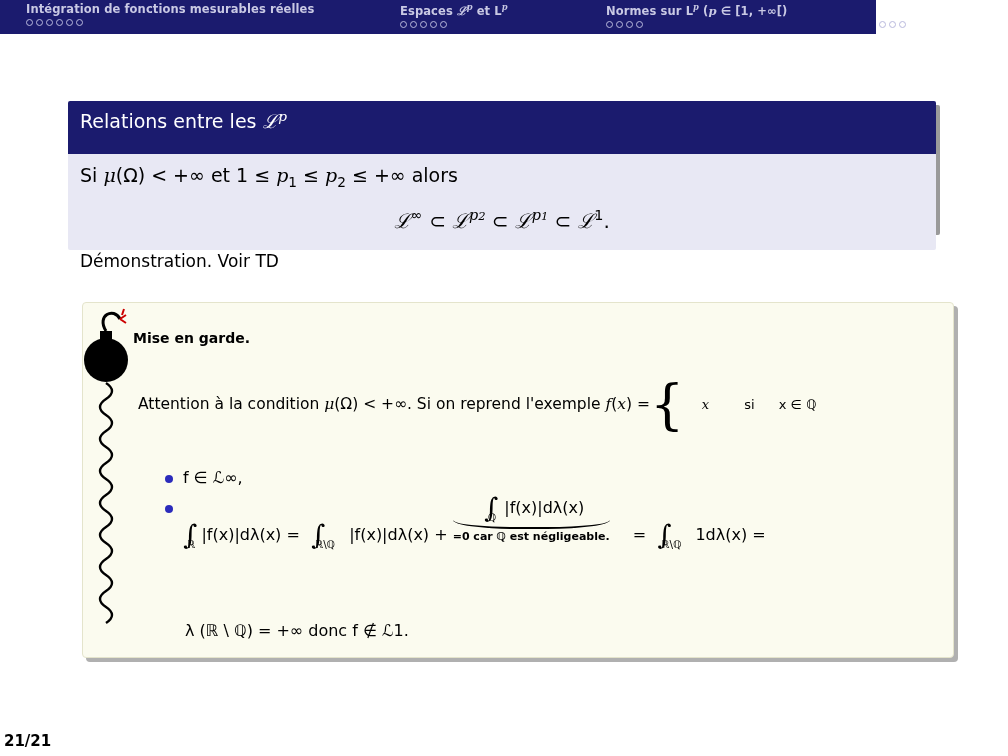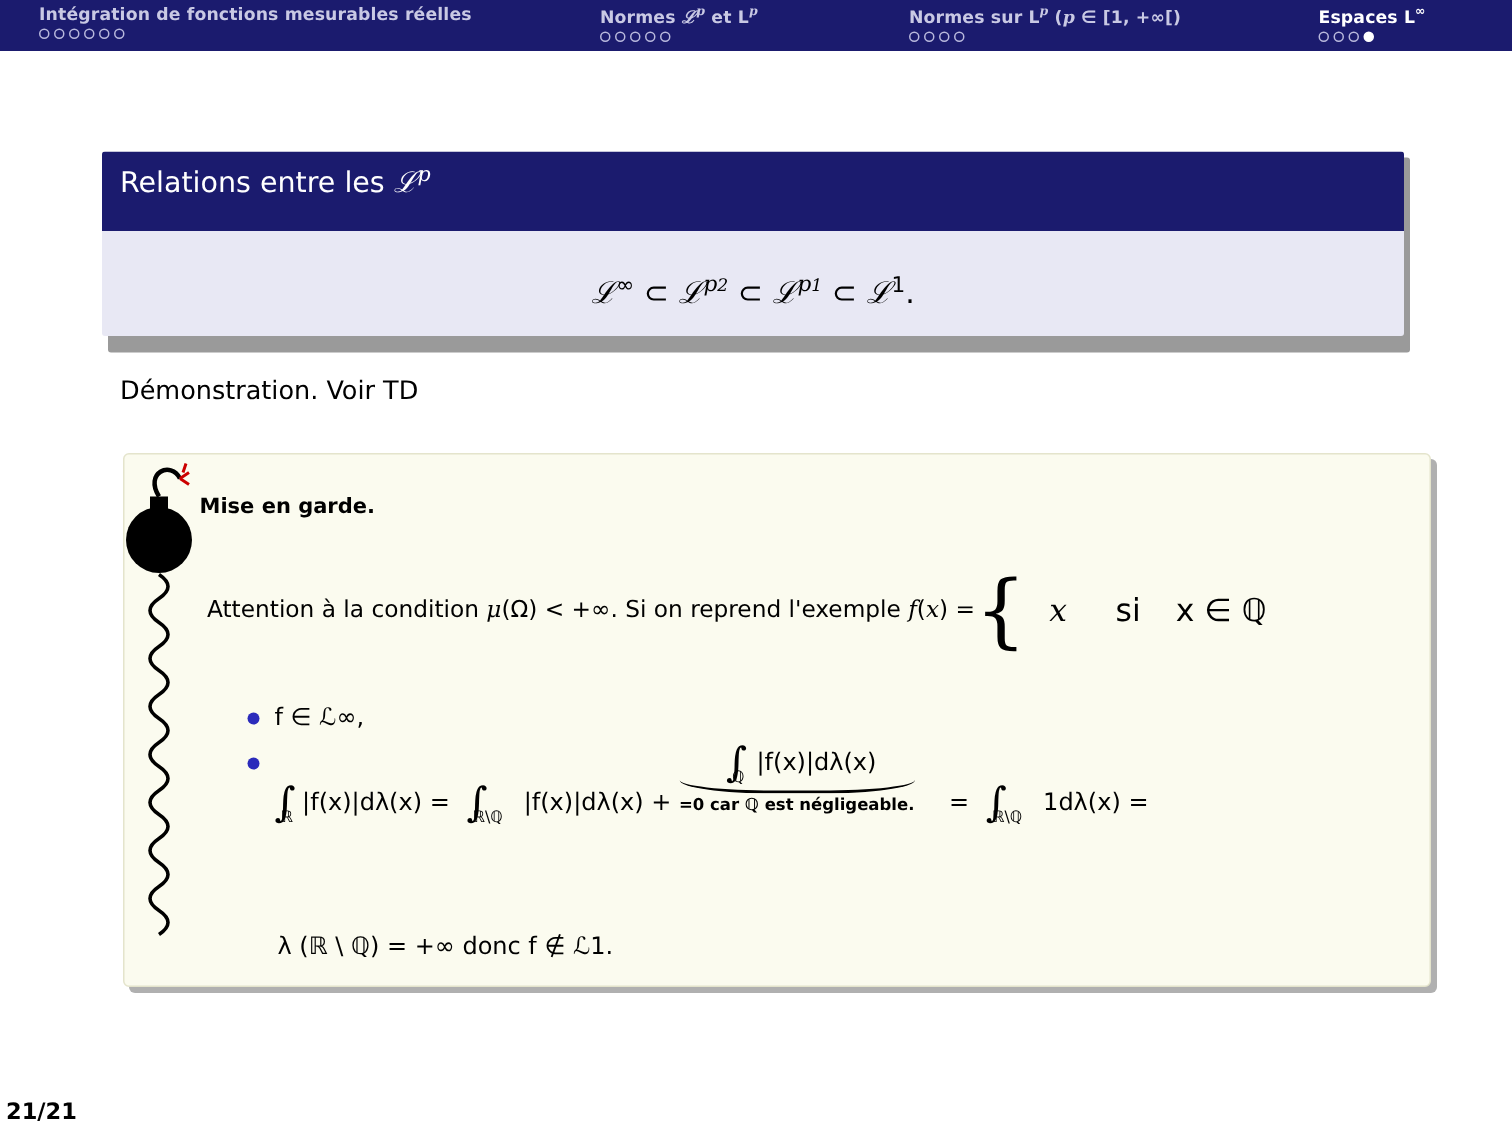--- a/index.html
+++ b/index.html
@@ -13,21 +13,21 @@
     font-family: "DejaVu Sans", sans-serif;
     color: #000000;
     position: relative;
     overflow: hidden;
   }
 
   
   .navbar {
     position: absolute;
     top: 0; left: 0;
-    width: 1008px;
+    width: 876px;
     height: 34px;
     background: #1b1b6e;
     color: #ffffff;
     display: flex;
     align-items: flex-start;
   }
   .nav-section {
     position: absolute;
     top: 2px;
     font-size: 11.5px;
@@ -163,21 +163,21 @@
     font-size: 54px;
     line-height: 0.7;
     vertical-align: middle;
     font-family: "DejaVu Serif", serif;
     position: relative;
     top: 0px;
   }
   .cases {
     display: inline-block;
     vertical-align: middle;
-    font-size: 21px;
+    font-size: 13px;
     text-align: left;
     margin-left: 6px;
   }
   .cases .row {
     display: block;
     white-space: nowrap;
     line-height: 2.0;
   }
   .cases .c1 { display: inline-block; width: 30px; text-align: center; }
   .cases .c2 { display: inline-block; width: 50px; text-align: center; }
@@ -260,21 +260,21 @@
 <div class="navbar">
 
   <div class="nav-section inactive nav-1">
     <span>Intégration de fonctions mesurables réelles</span>
     <span class="dots">
       <i></i><i></i><i></i><i></i><i></i><i></i>
     </span>
   </div>
 
   <div class="nav-section inactive nav-2">
-    <span><span>Normes</span> <span class="cal">ℒ</span><span class="sup mathit">p</span> <span>et</span> L<span class="sup mathit">p</span></span>
+    <span><span>Espaces</span> <span class="cal">ℒ</span><span class="sup mathit">p</span> <span>et</span> L<span class="sup mathit">p</span></span>
     <span class="dots">
       <i></i><i></i><i></i><i></i><i></i>
     </span>
   </div>
 
   <div class="nav-section inactive nav-3">
     <span><span>Normes sur</span> L<span class="sup mathit">p</span> (<span class="mathit">p</span> ∈ [1, +∞[)</span>
     <span class="dots">
       <i></i><i></i><i></i><i></i>
     </span>
@@ -287,20 +287,23 @@
     </span>
   </div>
 </div>
 
 <div class="block-shadow"></div>
 <div class="block">
   <div class="block-title">
     <span>Relations entre les </span><span class="cal">ℒ</span><span class="sup mathit">p</span>
   </div>
   <div class="block-body">
+    <div class="block-line1">
+      Si <span class="mathit">μ</span>(Ω) &lt; +∞ et 1 ≤ <span class="mathit">p</span><span class="sub">1</span> ≤ <span class="mathit">p</span><span class="sub">2</span> ≤ +∞ alors
+    </div>
     <div class="block-eq">
       <span class="cal">ℒ</span><span class="sup">∞</span> ⊂
       <span class="cal">ℒ</span><span class="sup mathit">p<span style="font-size:0.8em">2</span></span> ⊂
       <span class="cal">ℒ</span><span class="sup mathit">p<span style="font-size:0.8em">1</span></span> ⊂
       <span class="cal">ℒ</span><span class="sup">1</span>.
     </div>
   </div>
 </div>
 
 <div class="demo-line">Démonstration. Voir TD</div>

